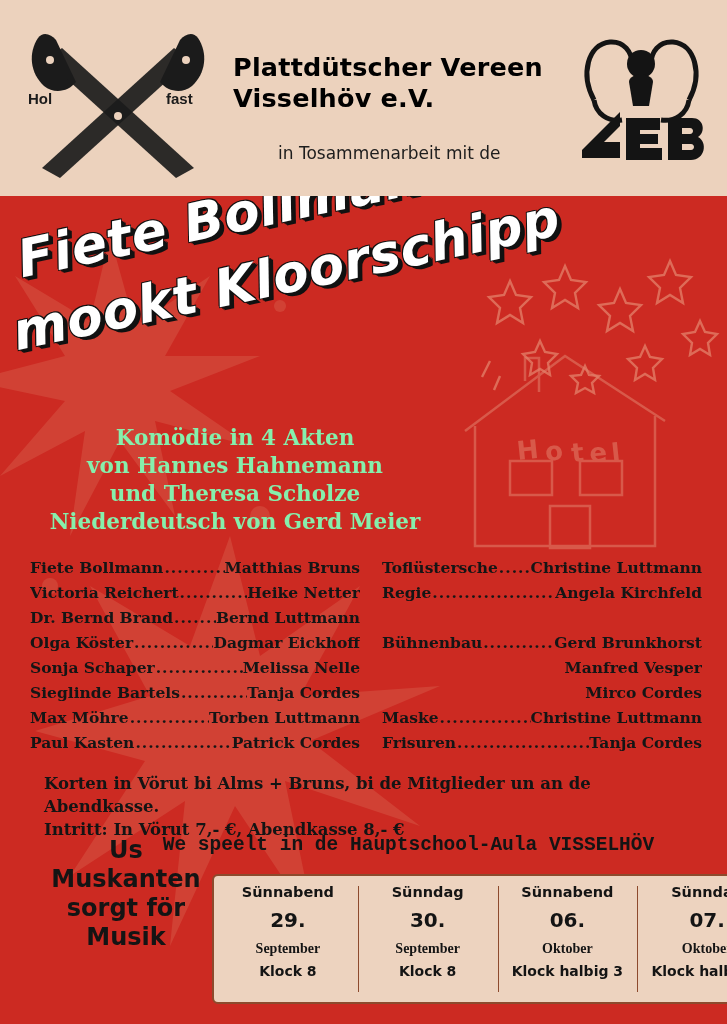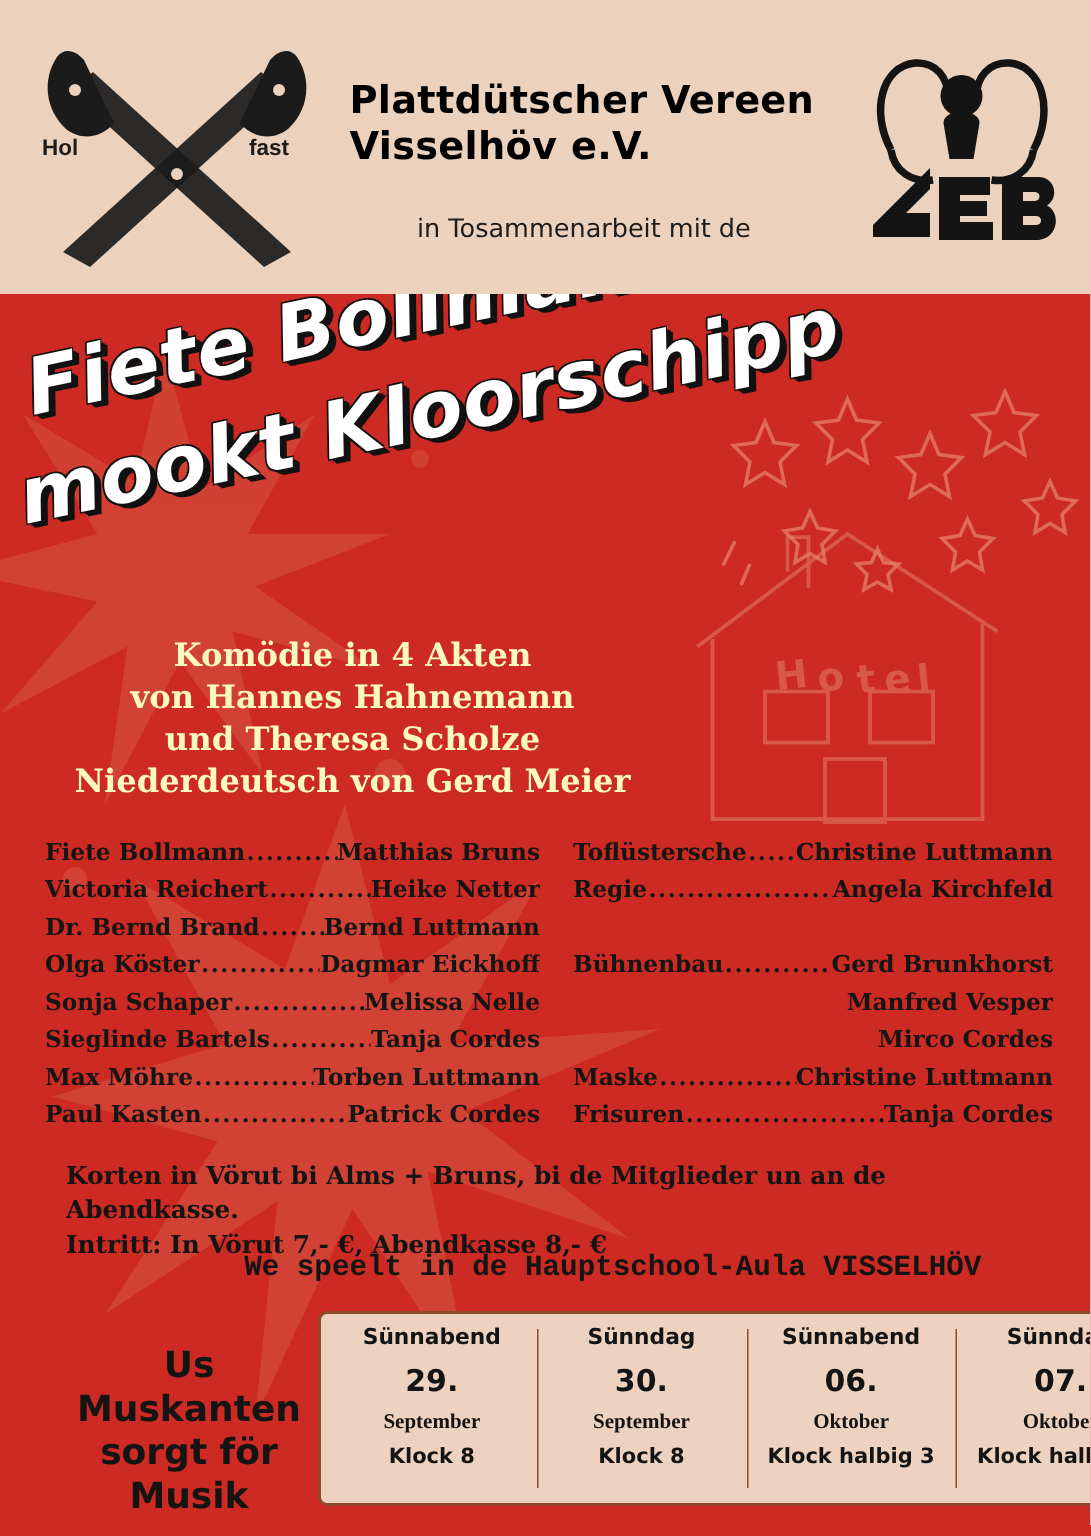--- a/index.html
+++ b/index.html
@@ -126,21 +126,21 @@
   
   .subtitle {
     position: absolute;
     left: 0; top: 228px;
     width: 470px;
     text-align: center;
     font-family: "DejaVu Serif", serif;
     font-weight: bold;
     font-size: 21.5px;
     line-height: 28px;
-    color: #fef9c3;
+    color: #86efac;
   }
 
   
   .cast {
     position: absolute;
     top: 362px;
     left: 0;
     width: 727px;
     height: 200px;
   }
@@ -193,21 +193,21 @@
     font-weight: bold;
     font-size: 19.5px;
     color: #141414;
     padding-left: 90px;
     box-sizing: border-box;
   }
 
   
   .music {
     position: absolute;
-    left: 46px; top: 700px;
+    left: 46px; top: 640px;
     width: 160px;
     text-align: center;
     font-family: "DejaVu Sans", sans-serif;
     font-weight: bold;
     font-size: 24px;
     line-height: 29px;
     color: #141414;
   }
 
   

